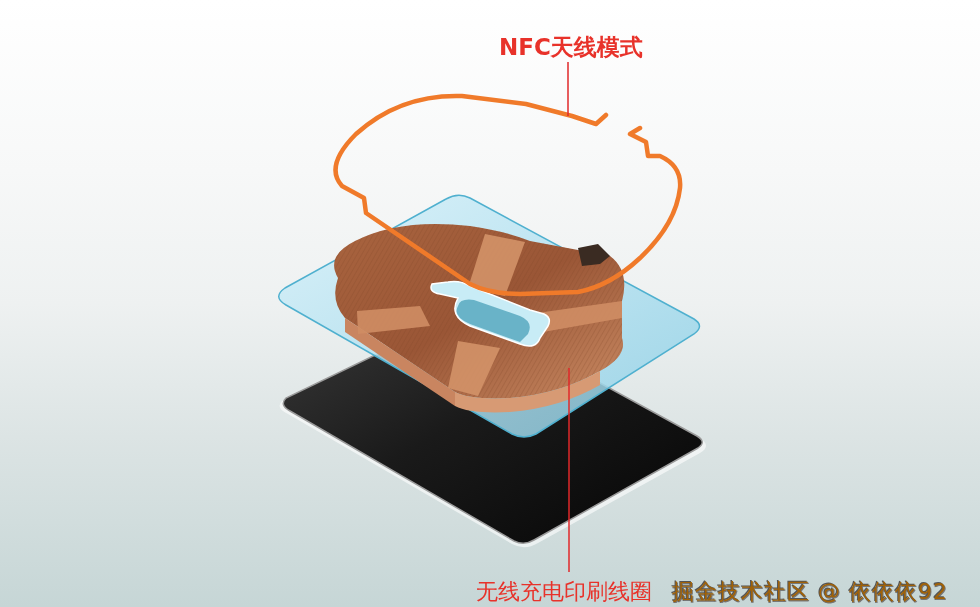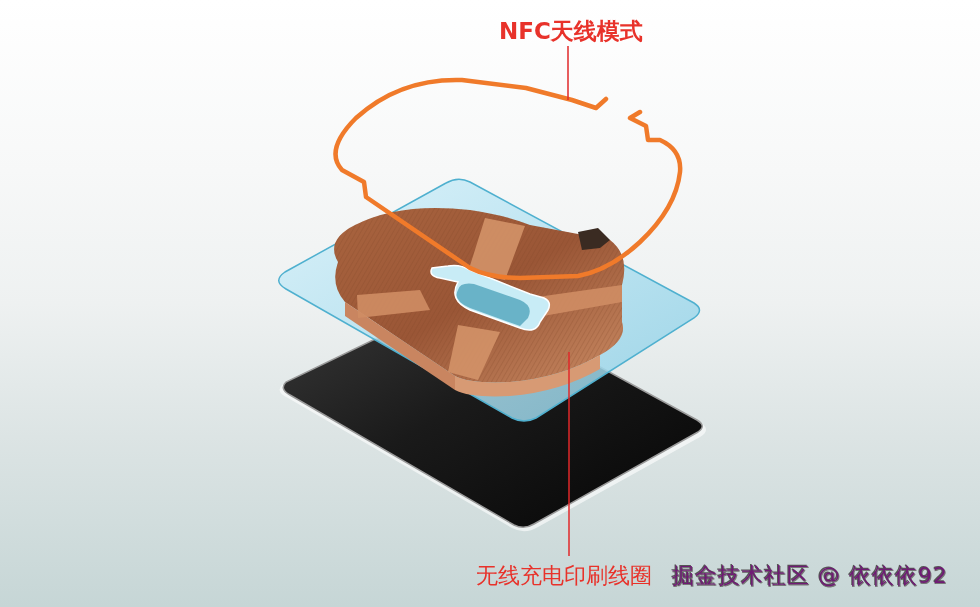--- a/index.html
+++ b/index.html
@@ -1,35 +1,35 @@
 <!DOCTYPE html>
 <html><head>
   <meta charset="utf-8">
   <style>
     html, body { margin: 0; padding: 0; }
     body {
       width: 980px; height: 607px; overflow: hidden; position: relative;
       background: linear-gradient(180deg, #ffffff 0%, #f7f8f8 28%, #eef1f1 50%, #dce4e4 72%, #c6d6d6 100%);
       font-family: "DejaVu Sans", sans-serif;
     }
-    .stage { position: absolute; left: 0; top: 0; width: 980px; height: 530px; }
+    .stage { position: absolute; left: 0; top: 16px; width: 980px; height: 530px; }
     .label-top {
       position: absolute; left: 499px; top: 16px;
       font-size: 23px; font-weight: bold; letter-spacing: 0px;
       white-space: nowrap;
     }
     .label-bottom {
       position: absolute; left: 476px; top: 561px;
       font-size: 22px; font-weight: normal;
       white-space: nowrap;
     }
     .watermark {
       position: absolute; left: 672px; top: 561px;
       font-size: 22px; white-space: nowrap;
-      color: #701a75;
+      color: #a16207;
       text-shadow: -1px -1px 0 #555, 1px 1px 0 #777, 0 1px 0 #666;
       letter-spacing: 1px;
     }
     svg { position: absolute; left: 0; top: 0; }
   </style>
 </head>
 <body>
 
 <div class="stage">
   <svg width="980" height="607" viewBox="0 0 980 607">

